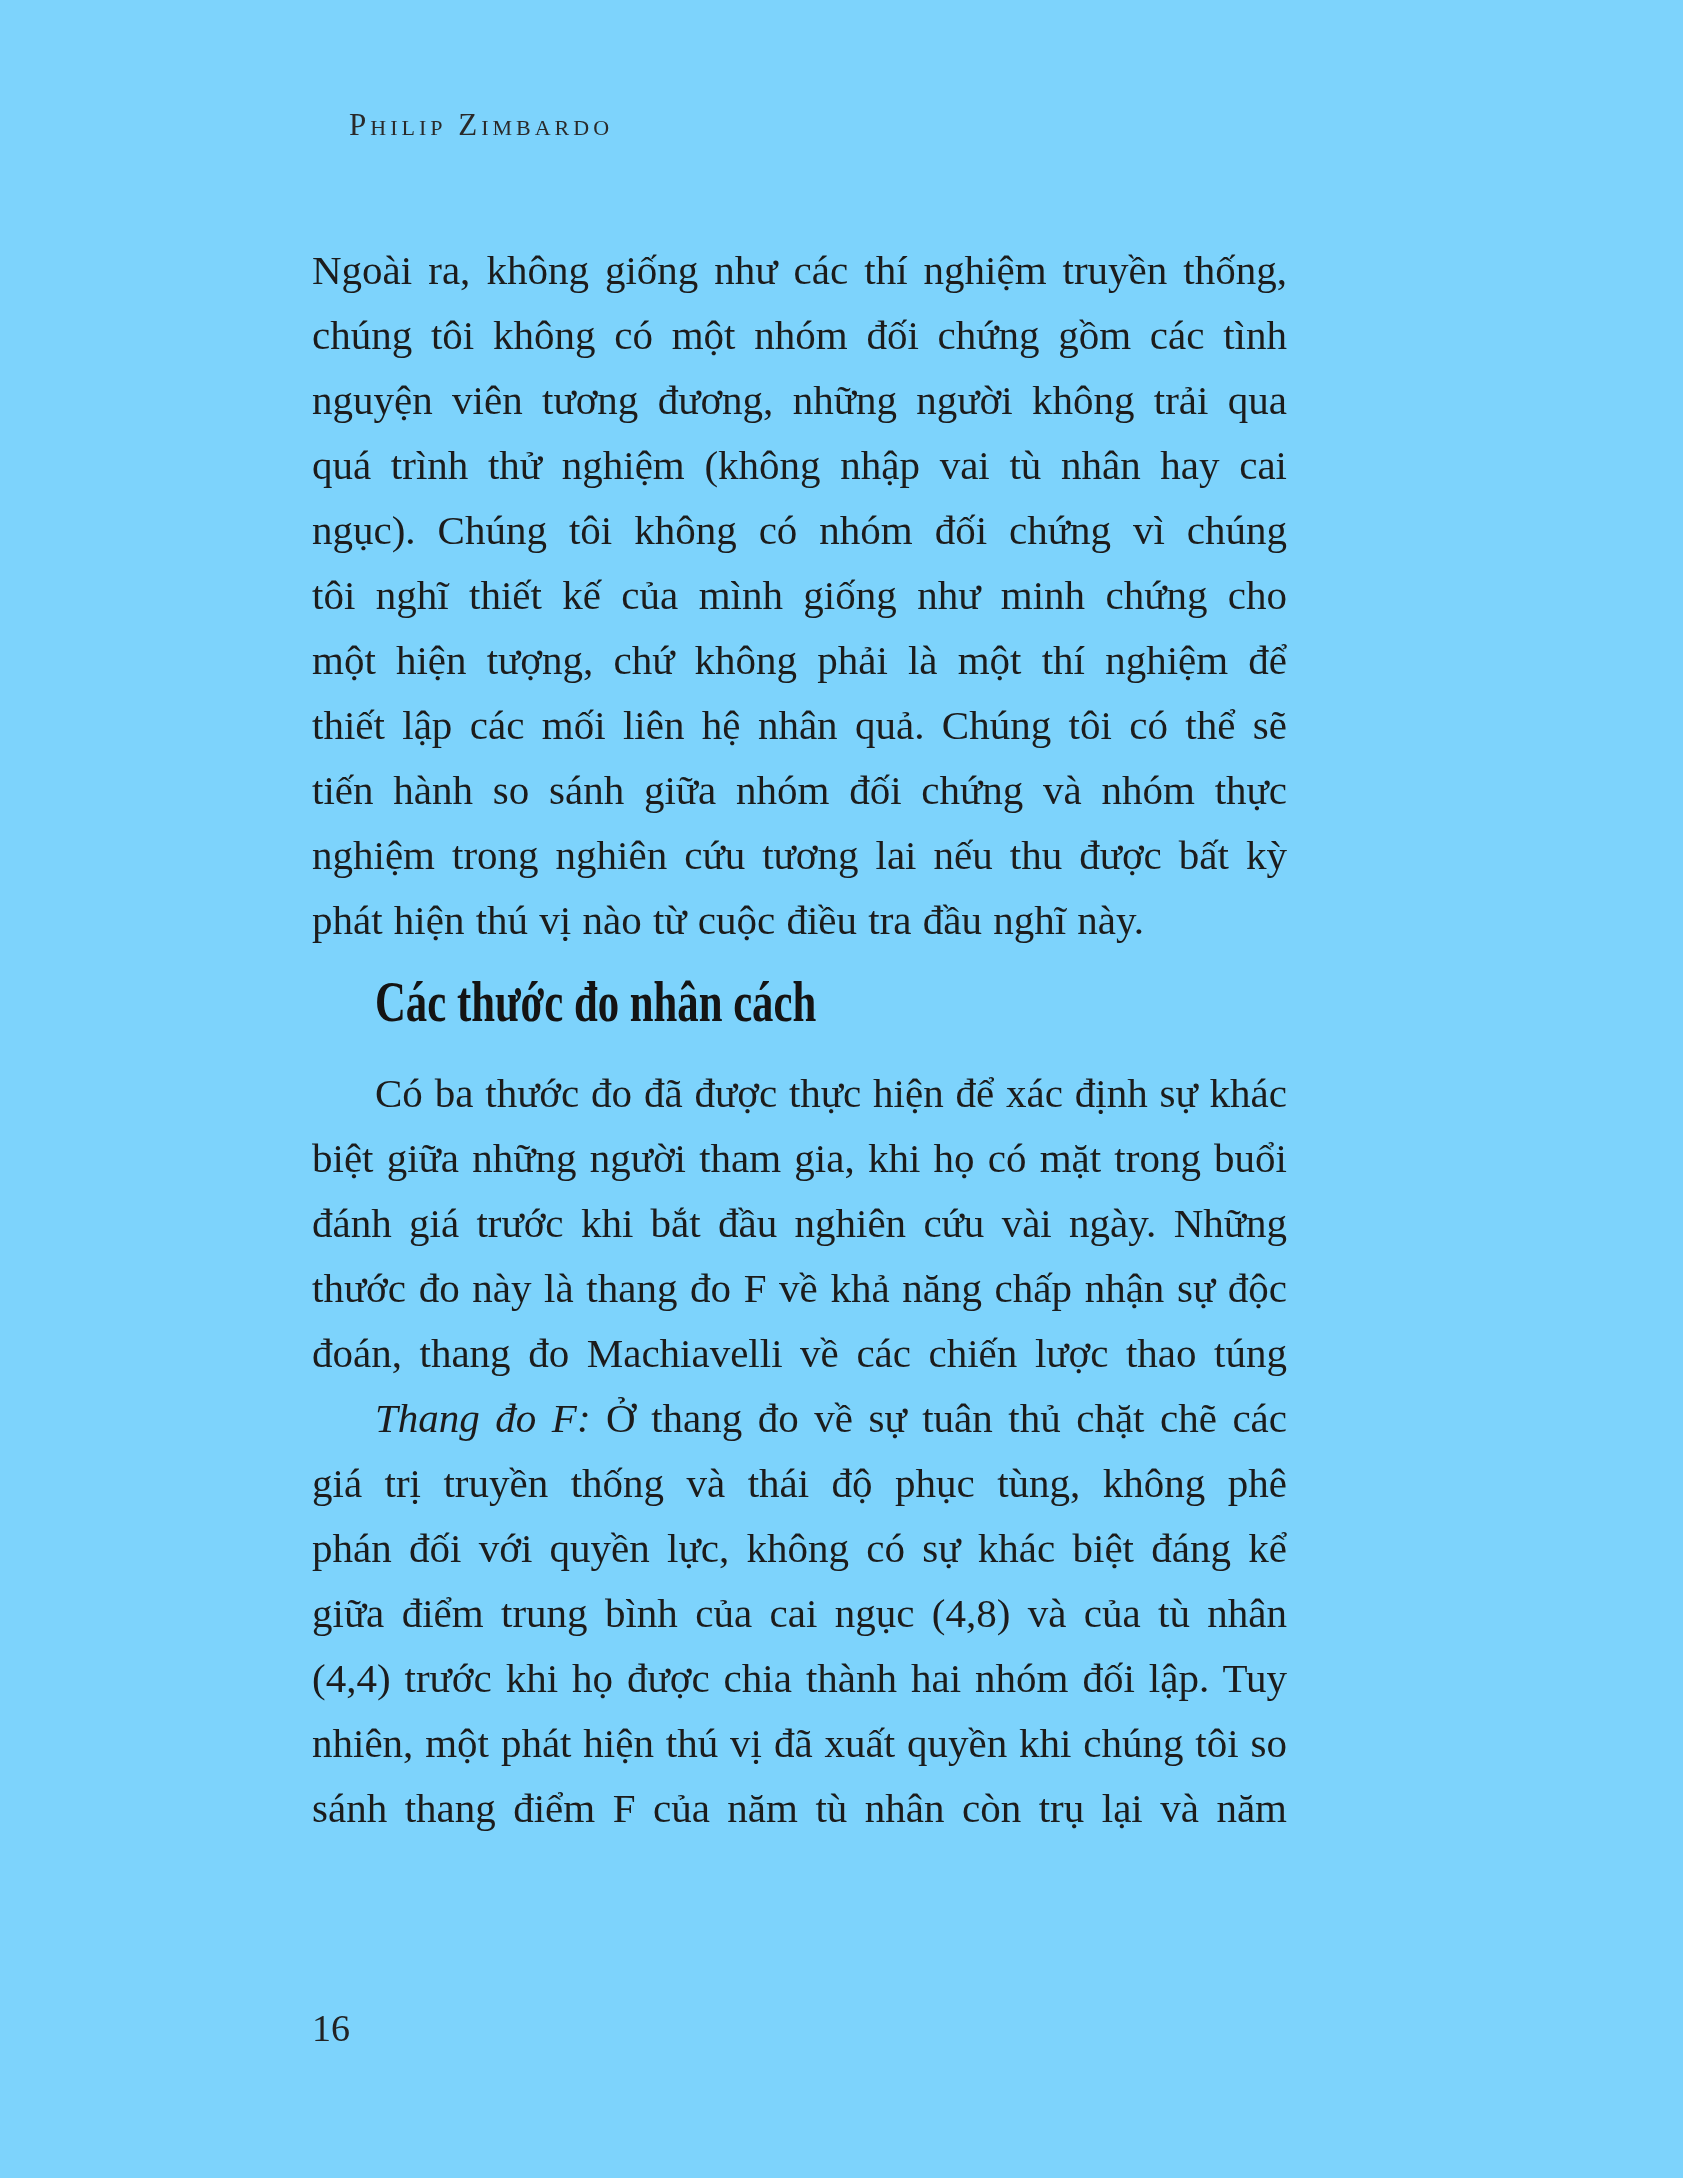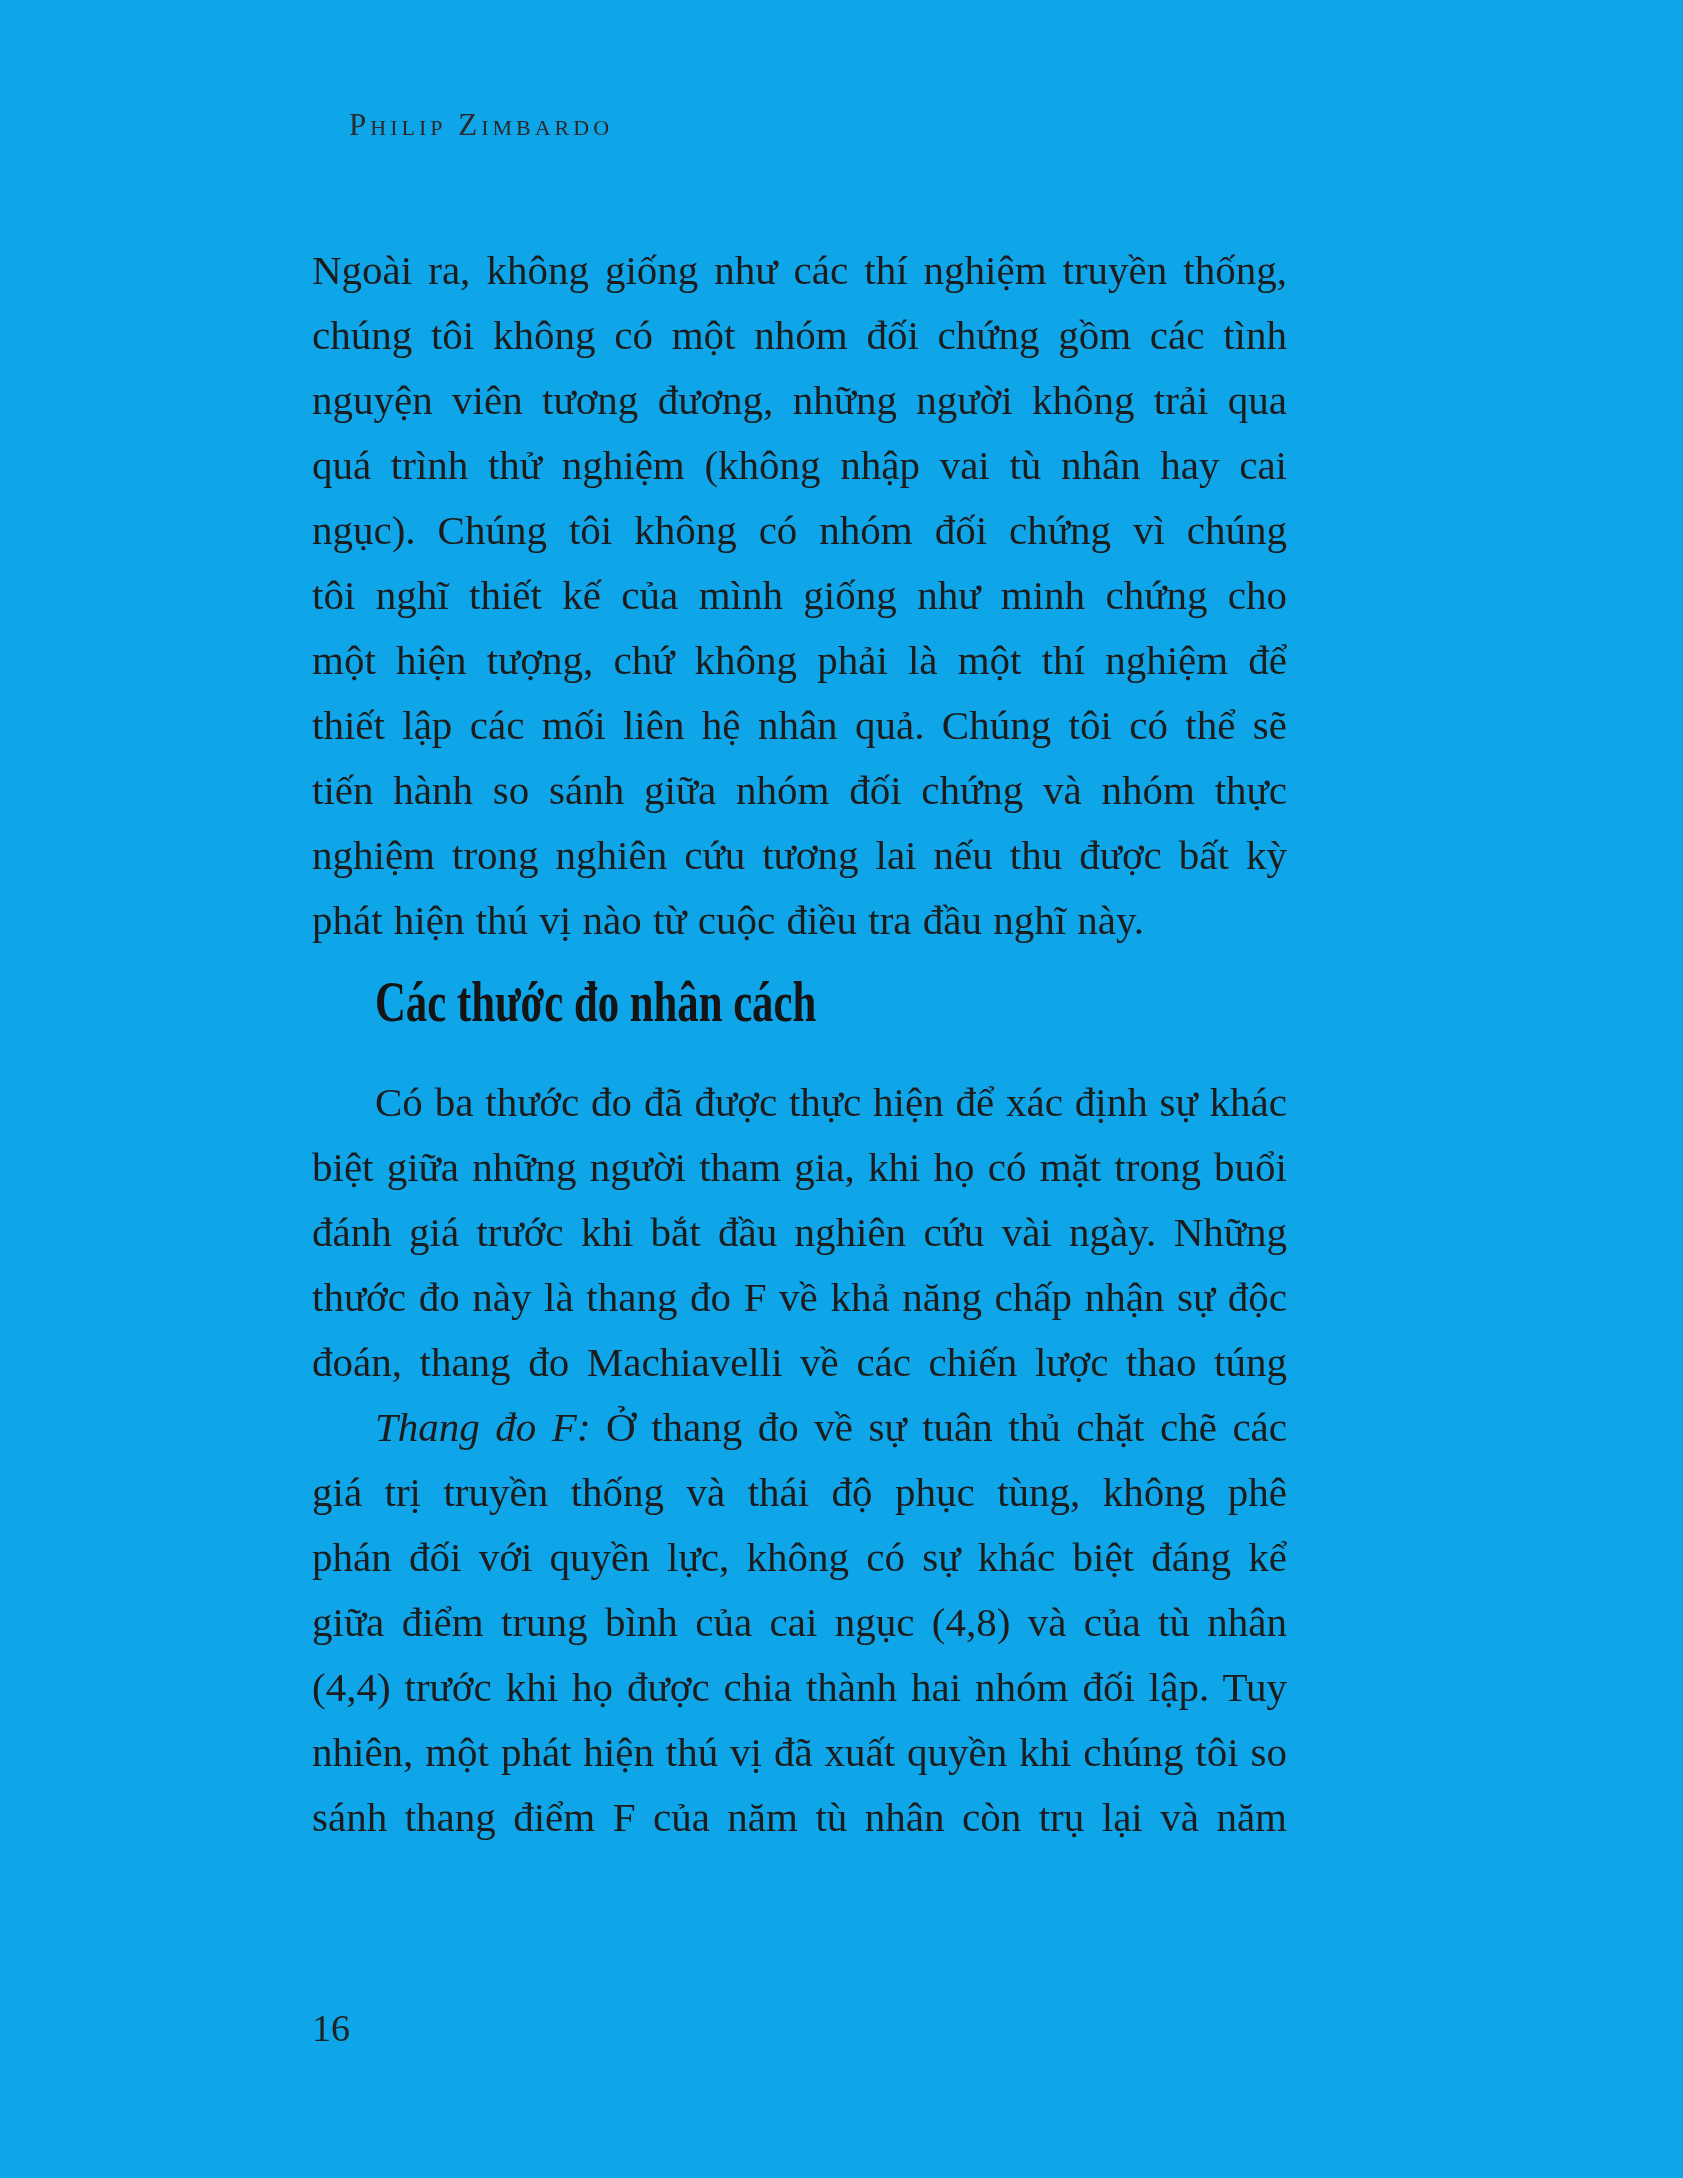--- a/index.html
+++ b/index.html
@@ -4,21 +4,21 @@
 <style>
   html, body {
     margin: 0;
     padding: 0;
     background: #ffffff;
   }
   .page {
     position: relative;
     width: 1683px;
     height: 2178px;
-    background: #0ea5e9;
+    background: #7dd3fc;
     overflow: hidden;
     font-family: "Liberation Serif", serif;
     color: #1e1e1e;
   }
   .running-header {
     position: absolute;
     left: 349px;
     top: 107px;
     font-size: 31px;
     font-variant: small-caps;
@@ -44,21 +44,21 @@
   }
   .jline.short {
     text-align-last: left;
   }
   .paragraph.indented .jline:first-child {
     text-indent: 63px;
   }
   .seg-italic { font-style: italic; }
   .section-heading {
     margin-top: 16px;
-    margin-bottom: 36px;
+    margin-bottom: 27px;
     height: 65px;
     line-height: 65px;
     padding-left: 63px;
     font-weight: bold;
     color: #141414;
   }
   .section-heading .condense {
     display: inline-block;
     transform: scaleX(0.75);
     transform-origin: left center;

